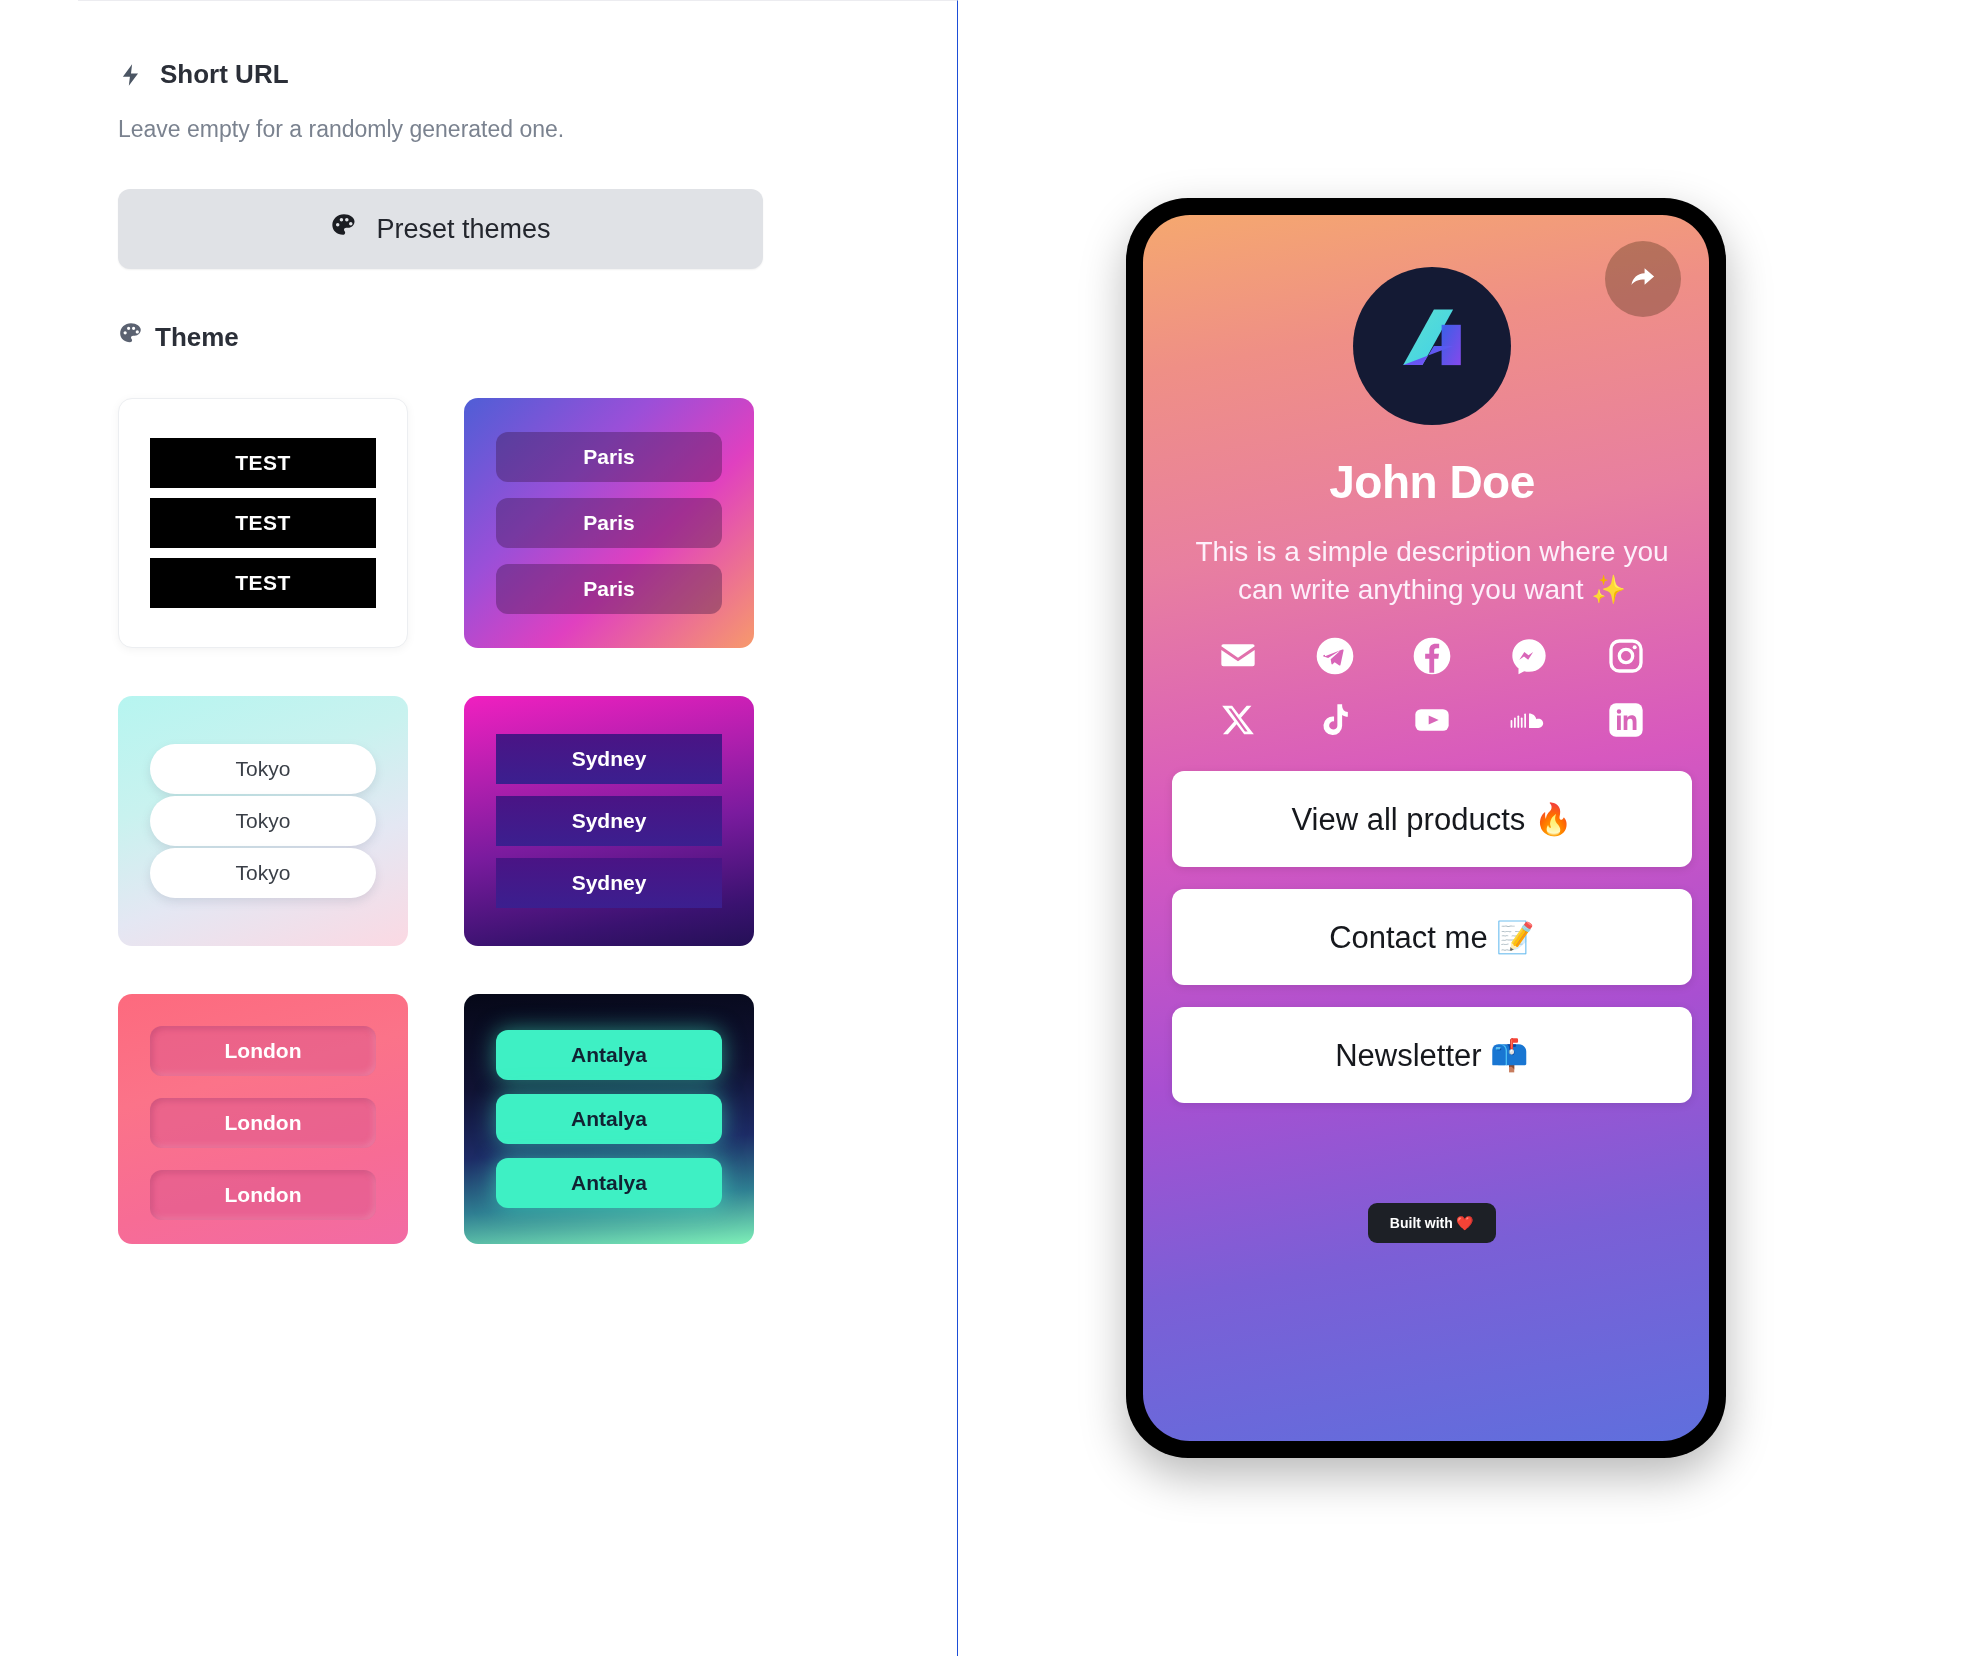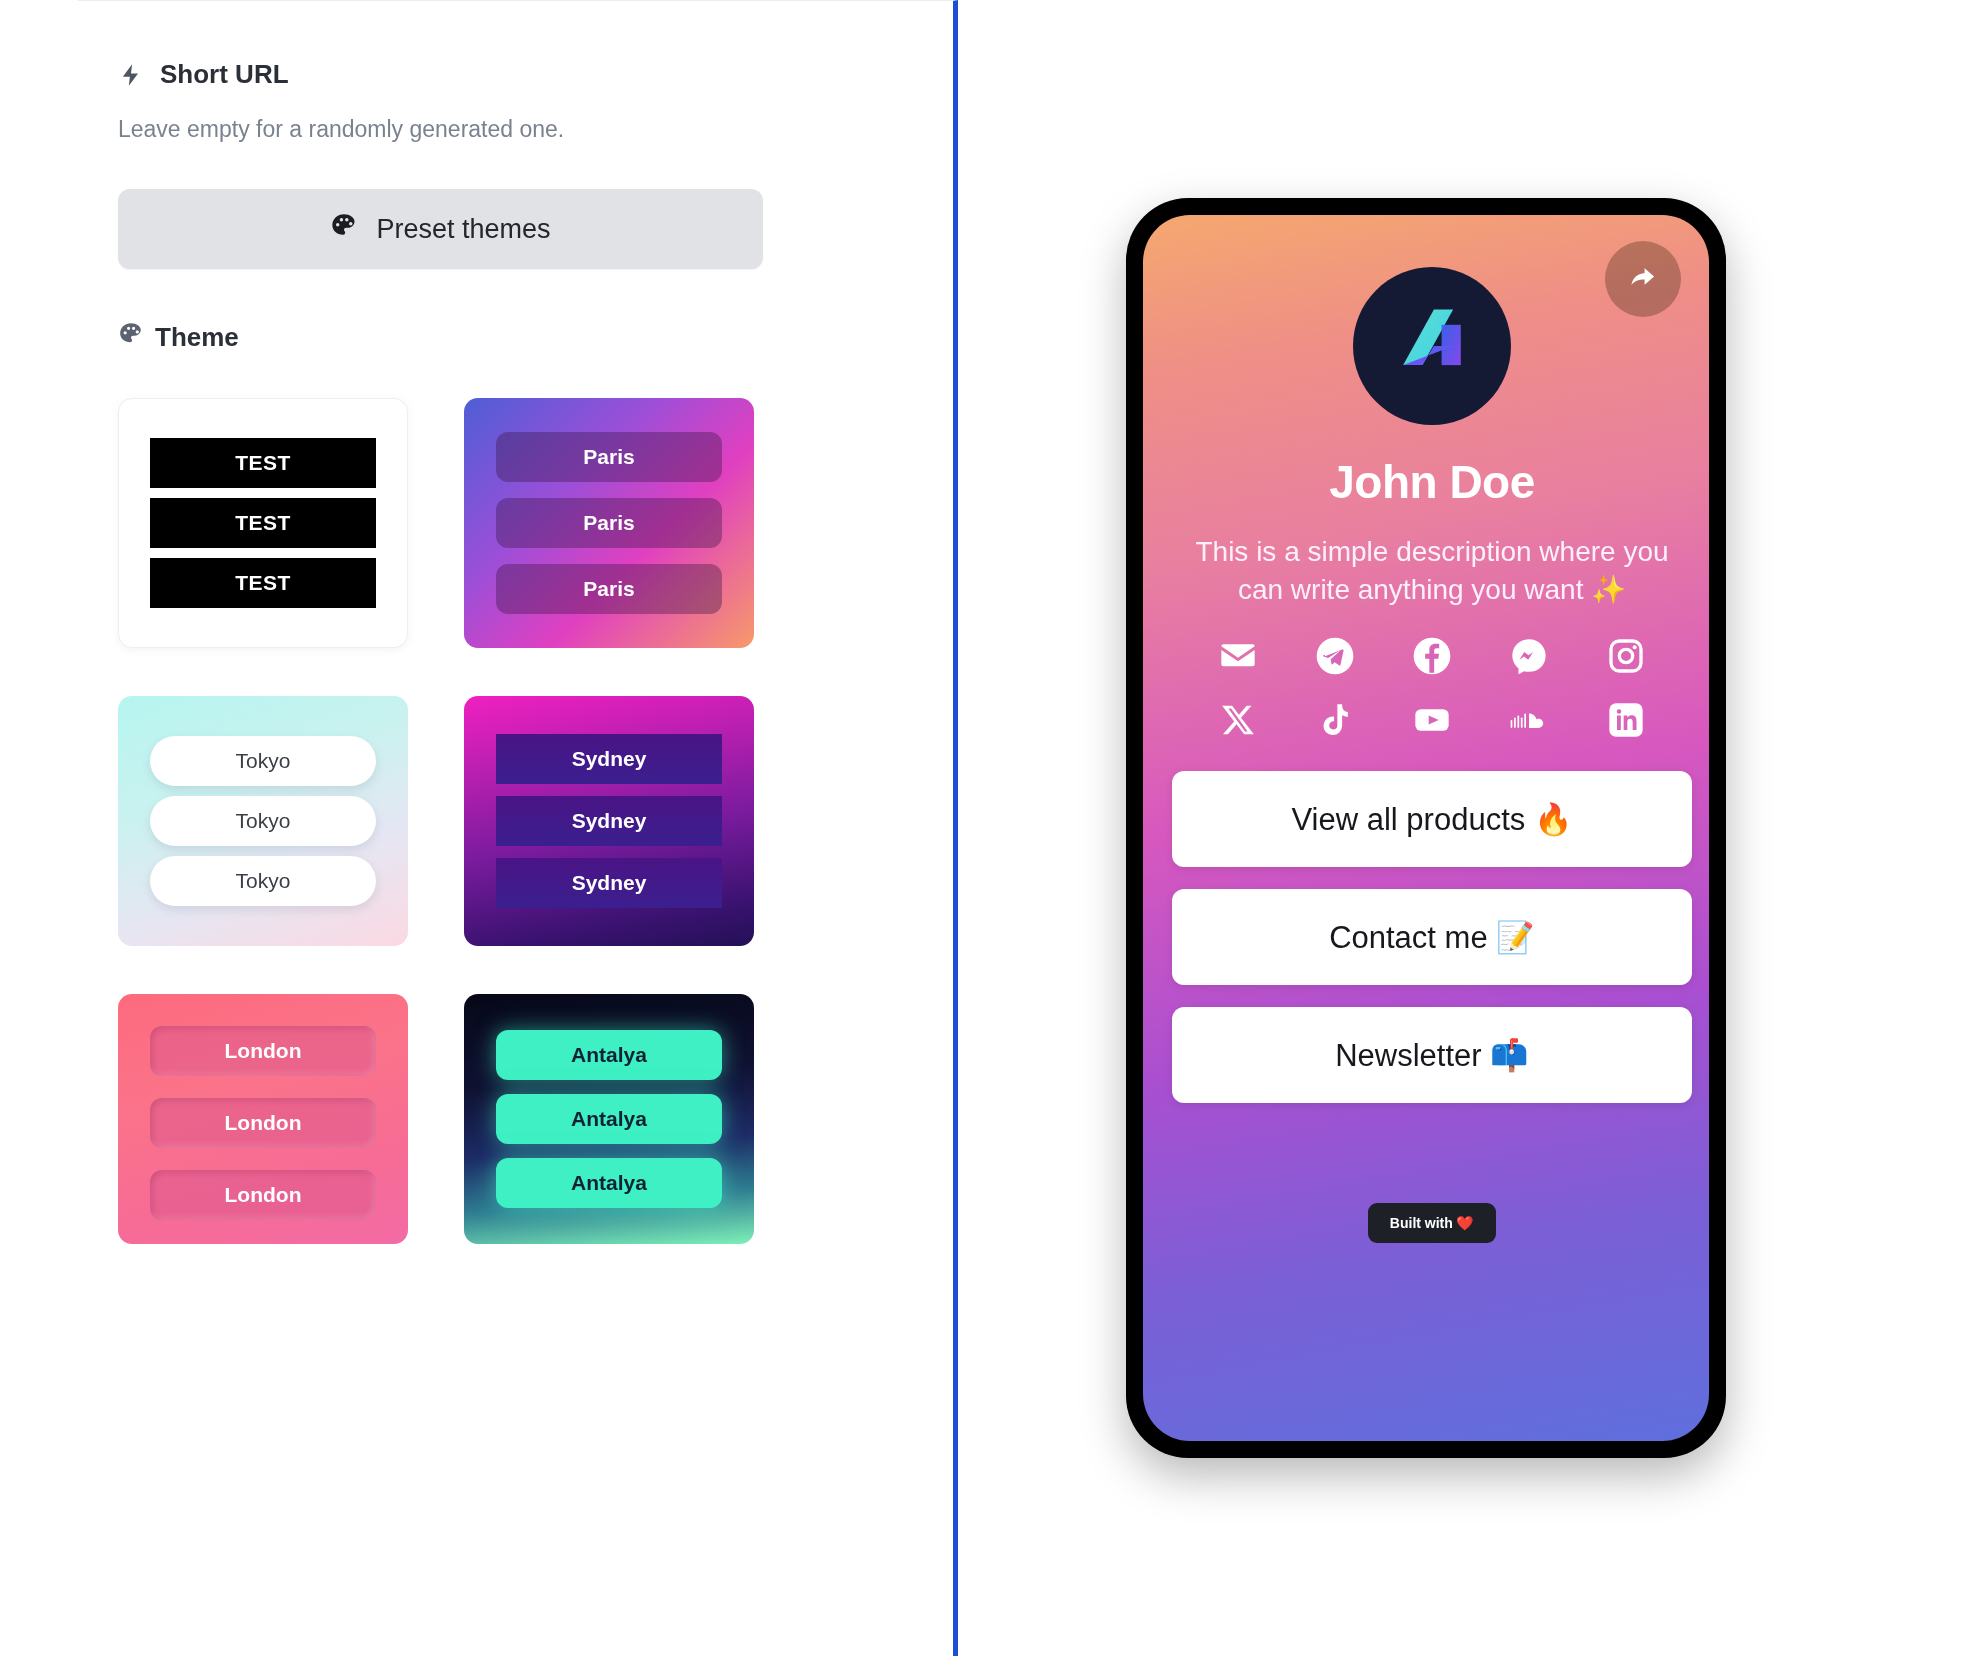--- a/index.html
+++ b/index.html
@@ -16,21 +16,21 @@
     position: relative;
     width: 880px;
     height: 1656px;
     padding: 0 0 0 78px;
   }
   .panel-card {
     position: relative;
     width: 880px;
     background: #fff;
     border-top: 1px solid #ececf0;
-    border-right: 5px solid #1d4ed8;
+    border-right: 1px solid #1d4ed8;
     height: 1656px;
     padding: 58px 150px 0 40px;
   }
   .field-label {
     display: flex; align-items: center; gap: 16px;
     font-size: 26px; font-weight: 700; color: #2b2f38;
     margin-bottom: 26px;
   }
   .bolt-icon svg { display:block; }
   .url-row {
@@ -84,21 +84,21 @@
 
   
   .card-default { background:#fff; border:1px solid #eceef1; box-shadow:0 2px 10px rgba(0,0,0,.05); gap:10px;}
   .card-default .tbtn { background:#000; color:#fff; border-radius:0; font-weight:700; letter-spacing:.5px; }
 
   
   .card-paris { background: linear-gradient(135deg,#4f5ed6 0%, #9b4fd8 35%, #e040c0 62%, #f79a6b 100%); gap:16px;}
   .card-paris .tbtn { background: rgba(60,20,70,.38); color:#fff; border-radius:12px; }
 
   
-  .card-tokyo { background: linear-gradient(160deg,#b6f5f0 0%, #c9f2ef 35%, #e4e7f3 65%, #fbd9e3 100%); gap:10px;text-align:center;}
+  .card-tokyo { background: linear-gradient(160deg,#b6f5f0 0%, #c9f2ef 35%, #e4e7f3 65%, #fbd9e3 100%); gap:2px;text-align:center;}
   .card-tokyo .tbtn { background:#fff; color:#3a3f47; border-radius:26px; box-shadow:0 4px 10px rgba(120,130,150,.2); font-weight:500; }
 
   
   .card-sydney { background: linear-gradient(170deg,#f020c0 0%, #b01fae 30%, #7a1b9e 55%, #3a1270 85%, #241056 100%); gap:12px;}
   .card-sydney .tbtn { background: linear-gradient(180deg,#4a1485 0%, #3b1f8f 100%); color:#fff; border-radius:0; }
 
   
   .card-london { background: linear-gradient(165deg,#fd6a7e 0%, #fb7389 35%, #f76c95 70%, #f26ba4 100%); gap:14px;}
   .card-london .tbtn {
     background: rgba(222,90,140,.55); color:#fff; border-radius:12px;

